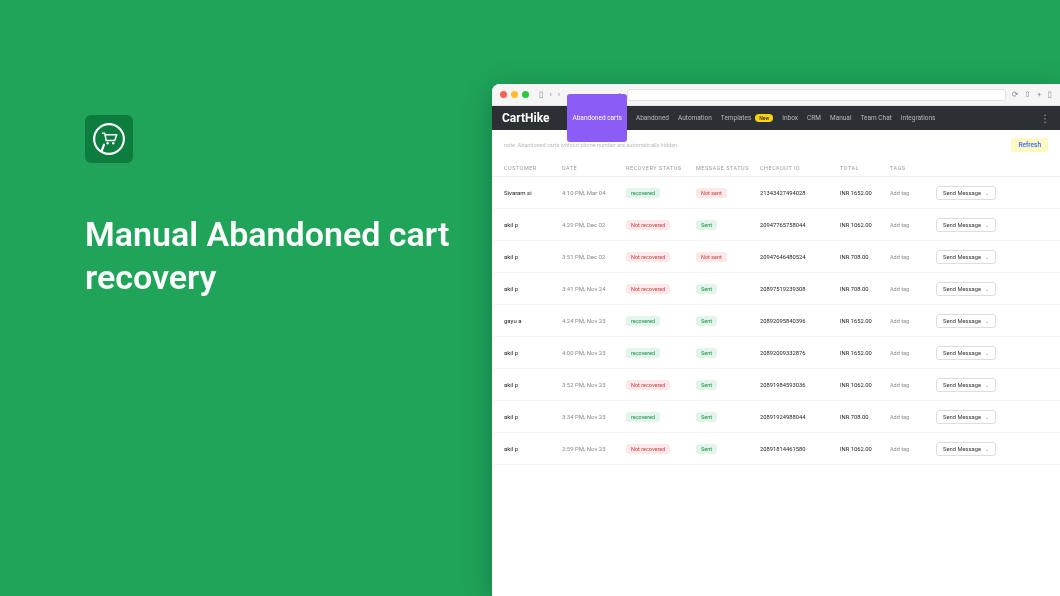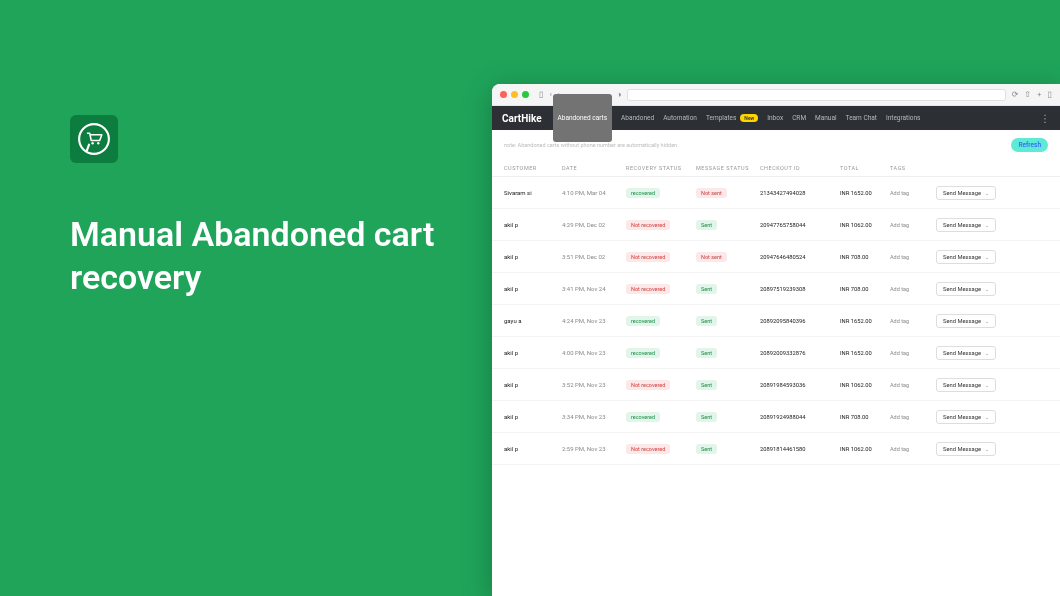--- a/index.html
+++ b/index.html
@@ -1,38 +1,38 @@
 <!DOCTYPE html>
 <html><head>
 <meta charset="utf-8">
 <style>
 *{margin:0;padding:0;box-sizing:border-box;font-family:-apple-system,BlinkMacSystemFont,"Segoe UI",Roboto,sans-serif}
 body{width:1060px;height:596px;background:#1fa45a;overflow:hidden;position:relative}
-.left{position:absolute;left:70px;top:115px;width:380px;color:#fff}
+.left{position:absolute;left:85px;top:115px;width:380px;color:#fff}
 .logo{width:48px;height:48px;background:#0c7c3f;border-radius:6px;display:flex;align-items:center;justify-content:center;margin-bottom:50px}
 .logo svg{width:34px;height:34px}
 h1{font-size:34px;font-weight:600;line-height:1.25;margin-bottom:28px}
 .sub{font-size:18px;line-height:1.5;font-weight:400;opacity:.97}
 .app{position:absolute;left:492px;top:84px;width:568px;height:512px;background:#fff;border-radius:8px 0 0 0;box-shadow:0 6px 30px rgba(0,0,0,.25);overflow:hidden}
 .chrome{height:22px;background:#f5f5f5;display:flex;align-items:center;padding:0 8px;border-bottom:1px solid #e6e6e6}
 .dots{display:flex;gap:4px;margin-right:10px}
 .dot{width:7px;height:7px;border-radius:50%}
 .d1{background:#ff5f56}.d2{background:#ffbd2e}.d3{background:#27c93f}
 .chrome-icons{display:flex;align-items:center;gap:6px;font-size:8px;color:#888}
 .addr{flex:1;height:12px;background:#fff;border:1px solid #e0e0e0;border-radius:3px;margin:0 6px}
 .nav{height:24px;background:#2c3035;display:flex;align-items:center;padding:0 10px;gap:9px;font-size:6.5px;color:#b5b9bd}
-.brand{color:#fff;font-weight:700;font-size:10px;margin-right:2px}
+.brand{color:#fff;font-weight:700;font-size:12px;margin-right:9px}
 .nav-item{white-space:nowrap}
-.nav-item.active{background:#737373;color:#fff;padding:20px 5px;border-radius:3px}
+.nav-item.active{background:#8b5cf6;color:#fff;padding:20px 5px;border-radius:3px}
 .badge-new{background:#ffd400;color:#333;padding:1px 4px;border-radius:6px;font-size:5px;font-weight:600;margin-left:-5px}
 .nav .sp{flex:1}
 .dots3{color:#aaa;font-size:10px}
 .note-row{display:flex;align-items:center;padding:8px 12px;font-size:5.5px;color:#bbb}
 .note-row .sp{flex:1}
-.refresh{font-size:6.5px;color:#3366ff;background:#5eead4;padding:3px 7px;border-radius:7px;font-weight:500}
+.refresh{font-size:6.5px;color:#3366ff;background:#fef9c3;padding:3px 7px;border-radius:2px;font-weight:500}
 .thead{display:flex;padding:5px 12px;font-size:5.5px;color:#999;letter-spacing:.5px;border-bottom:1px solid #eee}
 .c-cust{width:58px}.c-date{width:64px}.c-rec{width:70px}.c-msg{width:64px}.c-chk{width:80px}.c-tot{width:50px}.c-tag{width:46px}.c-act{flex:1}
 .row{display:flex;align-items:center;padding:8.5px 12px;font-size:6px;color:#333;border-bottom:1px solid #f3f3f3}
 .row .c-cust{color:#222}
 .row .c-date{color:#888}
 .pill{display:inline-block;padding:2px 5px;border-radius:3px;font-size:5.5px;white-space:nowrap}
 .p-recov{background:#e2f5ea;color:#1a8f4a}
 .p-notrec{background:#fce8e8;color:#c84343}
 .p-sent{background:#e2f5ea;color:#1a8f4a}
 .p-notsent{background:#fce8e8;color:#c84343}

